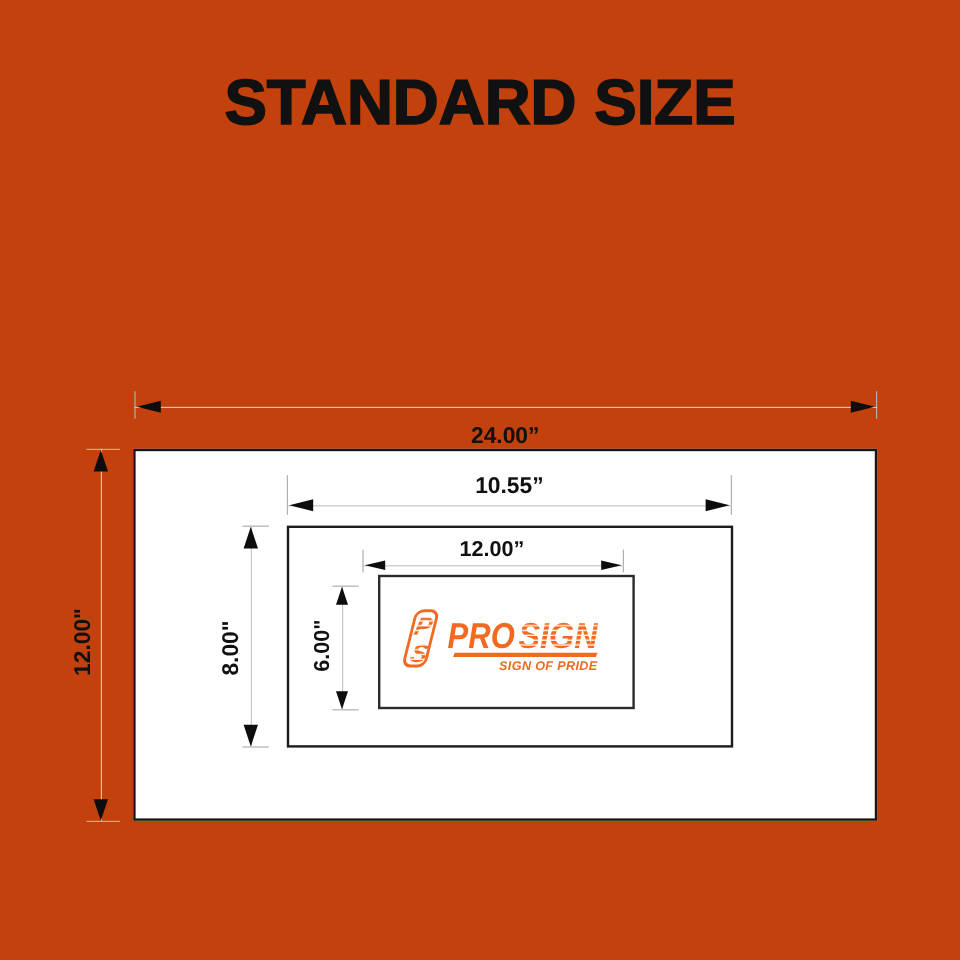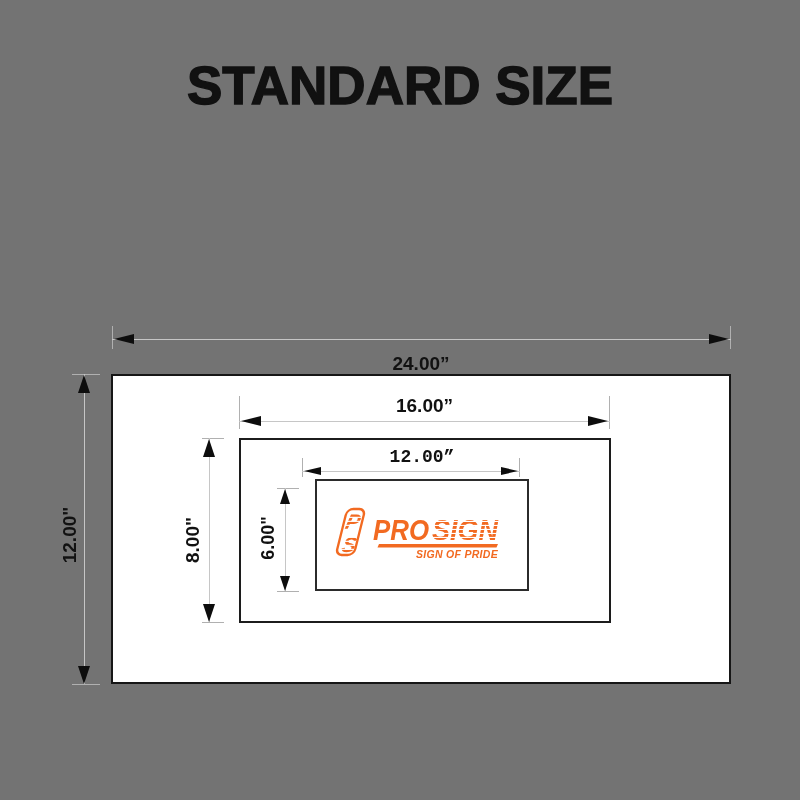--- a/index.html
+++ b/index.html
@@ -1,17 +1,17 @@
 <!DOCTYPE html>
 <html><head>
 <meta charset="utf-8">
 <style>
   html,body { margin:0; padding:0; background:#ffffff; }
   .canvas {
-    position:relative; width:800px; height:800px; background:#737373;
+    position:relative; width:800px; height:800px; background:#c2410c;
     font-family:"Liberation Sans", sans-serif; overflow:hidden;
   }
   .title {
     position:absolute; left:0; top:57px; width:800px; text-align:center;
     font-size:53px; font-weight:700; color:#111; -webkit-text-stroke:1.4px #111;
     line-height:1.1;
   }
   .rect { position:absolute; box-sizing:border-box; background:#fff; }
   .rect.outer  { border:2px solid #161616; }
   .rect.middle { border:2px solid #1c1c1c; }
@@ -61,30 +61,30 @@
     <div class="arr right" style="left:709px; top:334px;"></div>
     <div class="dlabel" style="left:111px; top:313px; width:620px;margin-top:40px;">24.00”</div>
   </div>
 
   <div>
     <div class="tick" style="left:239px; top:396px; width:1px; height:33px;"></div>
     <div class="tick" style="left:609px; top:396px; width:1px; height:33px;"></div>
     <div class="dline" style="left:239px; top:421px; width:371px; height:1px;"></div>
     <div class="arr left" style="left:241px; top:416px;"></div>
     <div class="arr right" style="left:588px; top:416px;"></div>
-    <div class="dlabel" style="left:239px; top:395px; width:371px;">16.00”</div>
+    <div class="dlabel" style="left:239px; top:395px; width:371px;">10.55”</div>
   </div>
 
   <div>
     <div class="tick" style="left:302px; top:458px; width:1px; height:19px;"></div>
     <div class="tick" style="left:519px; top:458px; width:1px; height:19px;"></div>
     <div class="dline" style="left:302px; top:471px; width:218px; height:1px;"></div>
     <div class="arr sleft" style="left:304px; top:467px;"></div>
     <div class="arr sright" style="left:501px; top:467px;"></div>
-    <div class="dlabel sm" style="left:307px; top:447px; width:230px;font-family:Liberation Mono, monospace;">12.00”</div>
+    <div class="dlabel sm" style="left:295px; top:447px; width:230px;">12.00”</div>
   </div>
 
   <div>
     <div class="tick" style="left:72px; top:374px; width:28px; height:1px;"></div>
     <div class="tick" style="left:72px; top:684px; width:28px; height:1px;"></div>
     <div class="dline" style="left:84px; top:374px; width:1px; height:310px;"></div>
     <div class="arr up" style="left:78px; top:375px;"></div>
     <div class="arr down" style="left:78px; top:666px;"></div>
     <div class="dlabel v" style="left:25px; top:524px; width:90px; height:22px;">12.00"</div>
   </div>

